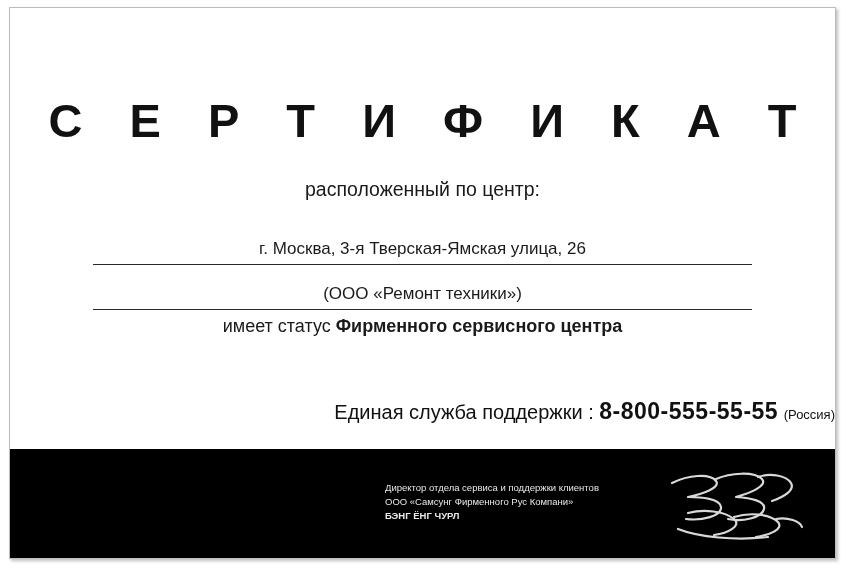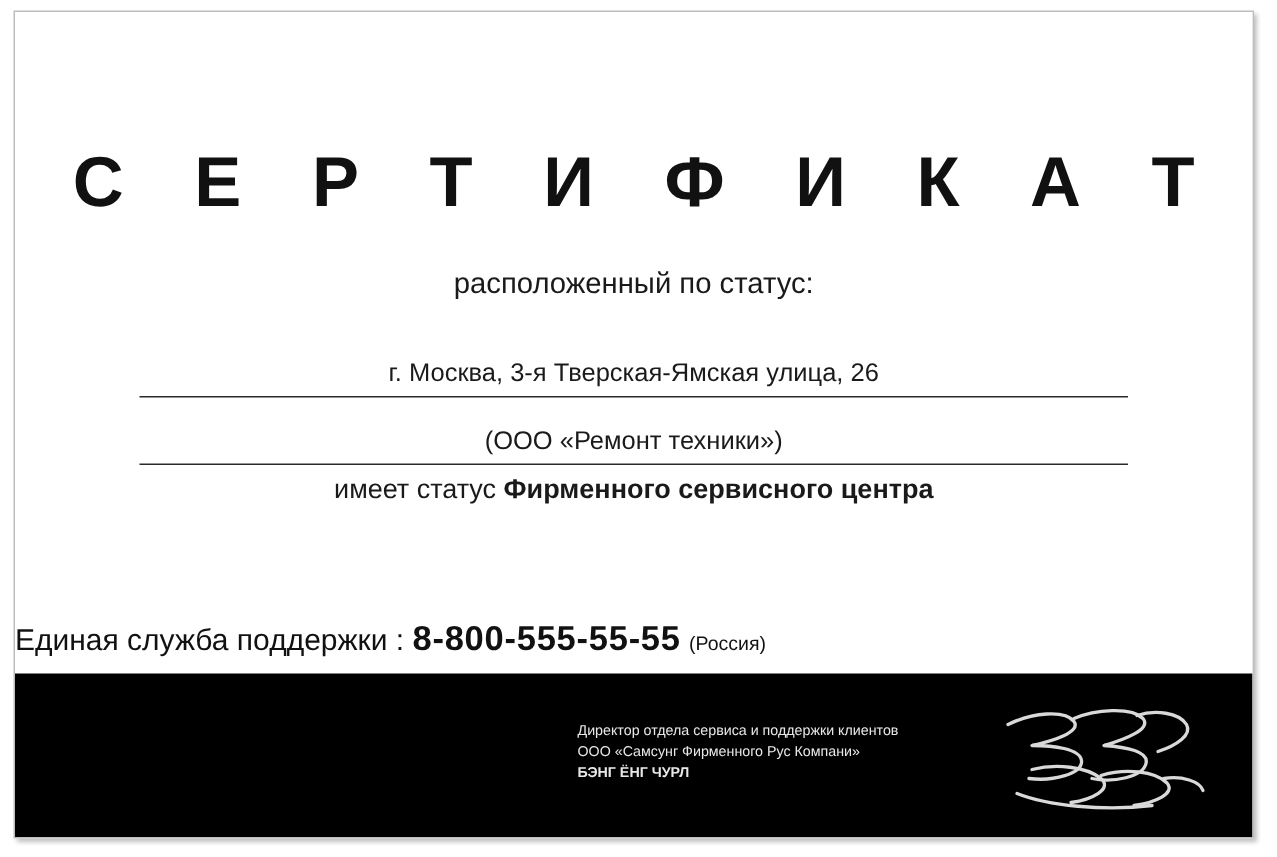--- a/index.html
+++ b/index.html
@@ -90,24 +90,23 @@
   }
   .field-status .strong {
     font-weight: bold;
   }
 
   .support {
     position: absolute;
     left: 0;
     right: 0;
     top: 390px;
-    text-align: left;
+    text-align: right;
     font-size: 20px;
     color: #111111;
-    margin-top: 14px;
   }
   .support .phone {
     font-weight: bold;
     font-size: 23px;
     letter-spacing: 0.5px;
   }
   .support .region {
     font-size: 13px;
   }
 
@@ -149,21 +148,21 @@
 <body>
 
 <div class="page">
   <div class="cert">
 
     <div class="body-area">
 
       <div class="title">С Е Р Т И Ф И К А Т</div>
 
       <div class="intro">
-        <div>расположенный по статус:</div>
+        <div>расположенный по центр:</div>
       </div>
 
       <div class="field field-address">г. Москва, 3-я Тверская-Ямская улица, 26</div>
 
       <div class="field field-company">(ООО «Ремонт техники»)</div>
 
       <div class="field field-status">
         <span>имеет статус </span><span class="strong">Фирменного сервисного центра</span>
       </div>
 

